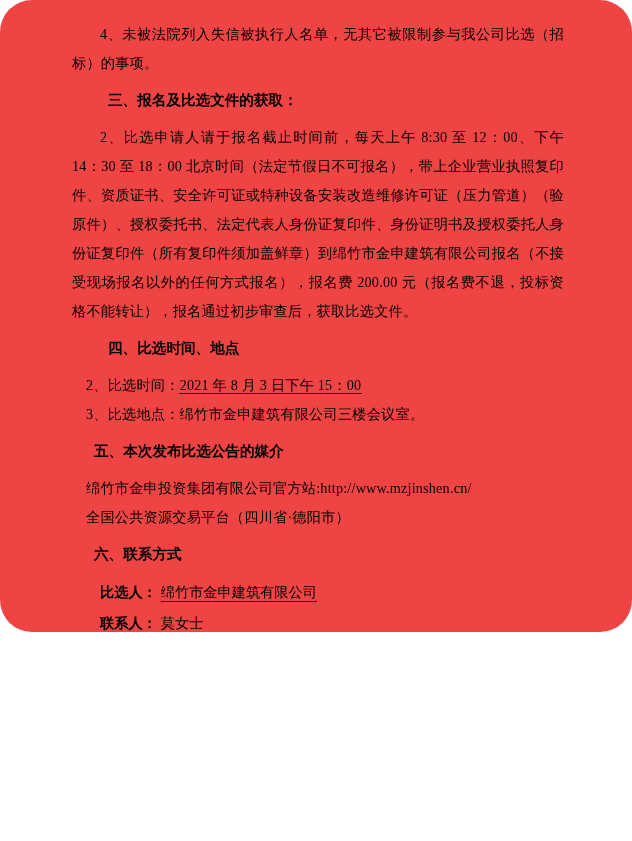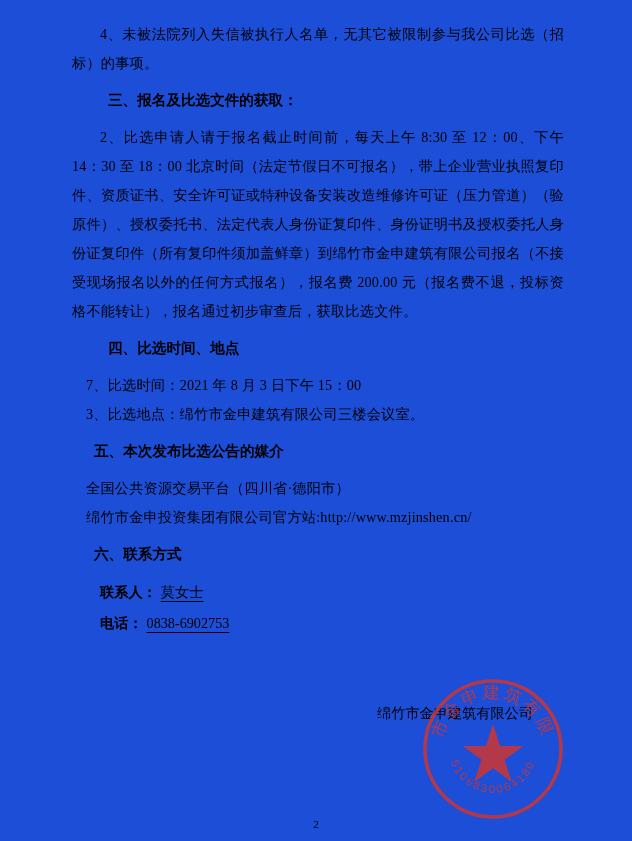--- a/index.html
+++ b/index.html
@@ -6,24 +6,25 @@
     margin: 0;
     padding: 0;
     background: #ffffff;
   }
   body {
     font-family: "Liberation Serif", "DejaVu Serif", serif;
   }
   .page {
     position: relative;
     width: 632px;
-    height: 841px;
-    background: #1d4ed8;
+    height: 632px;
+    background: #ef4444;
     overflow: hidden;
     box-sizing: border-box;
+    border-radius: 32px;
   }
   .content {
     position: absolute;
     left: 72px;
     top: 20px;
     width: 492px;
   }
   .para {
     font-size: 14.2px;
     line-height: 29px;
@@ -44,20 +45,21 @@
     line-height: 29px;
     font-weight: bold;
     color: #000000;
     margin: 8px;
     text-indent: 28px;
   }
   .heading-tight {
     text-indent: 14px;
   }
   .u {
+    text-decoration: underline;
     text-underline-offset: 3px;
     margin-top: 36px;
   }
   .contact-block {
     margin-top: 2px;
   }
   .contact-line {
     font-size: 14.2px;
     line-height: 31px;
     color: #000000;
@@ -114,33 +116,34 @@
 
     <p class="para indent2">4、未被法院列入失信被执行人名单，无其它被限制参与我公司比选（招标）的事项。</p>
 
     <p class="heading">三、报名及比选文件的获取：</p>
 
 
     <p class="para indent2">2、比选申请人请于报名截止时间前，每天上午 8:30 至 12：00、下午 14：30 至 18：00 北京时间（法定节假日不可报名），带上企业营业执照复印件、资质证书、安全许可证或特种设备安装改造维修许可证（压力管道）（验原件）、授权委托书、法定代表人身份证复印件、身份证明书及授权委托人身份证复印件（所有复印件须加盖鲜章）到绵竹市金申建筑有限公司报名（不接受现场报名以外的任何方式报名），报名费 200.00 元（报名费不退，投标资格不能转让），报名通过初步审查后，获取比选文件。</p>
 
     <p class="heading">四、比选时间、地点</p>
 
-    <p class="para indent1"><span>7、比选时间：</span><span class="u">2021 年 8 月 3 日下午 15：00</span></p>
+    <p class="para indent1"><span>2、比选时间：</span><span class="u">2021 年 8 月 3 日下午 15：00</span></p>
 
     <p class="para indent1">3、比选地点：绵竹市金申建筑有限公司三楼会议室。</p>
 
     <p class="heading heading-tight">五、本次发布比选公告的媒介</p>
 
+    <p class="para indent1">绵竹市金申投资集团有限公司官方站:http://www.mzjinshen.cn/</p>
+
     <p class="para indent1">全国公共资源交易平台（四川省·德阳市）</p>
-
-    <p class="para indent1">绵竹市金申投资集团有限公司官方站:http://www.mzjinshen.cn/</p>
 
     <p class="heading heading-tight">六、联系方式</p>
 
     <div class="contact-block">
+      <p class="contact-line"><span class="lbl">比选人：</span><span class="val">绵竹市金申建筑有限公司</span></p>
       <p class="contact-line"><span class="lbl">联系人：</span><span class="val">莫女士</span></p>
       <p class="contact-line"><span class="lbl">电话：</span><span class="val">0838-6902753</span></p>
     </div>
 
   </div>
 
   <div class="sign-block">
     <div class="sign-line">绵竹市金申建筑有限公司</div>
   </div>
 

